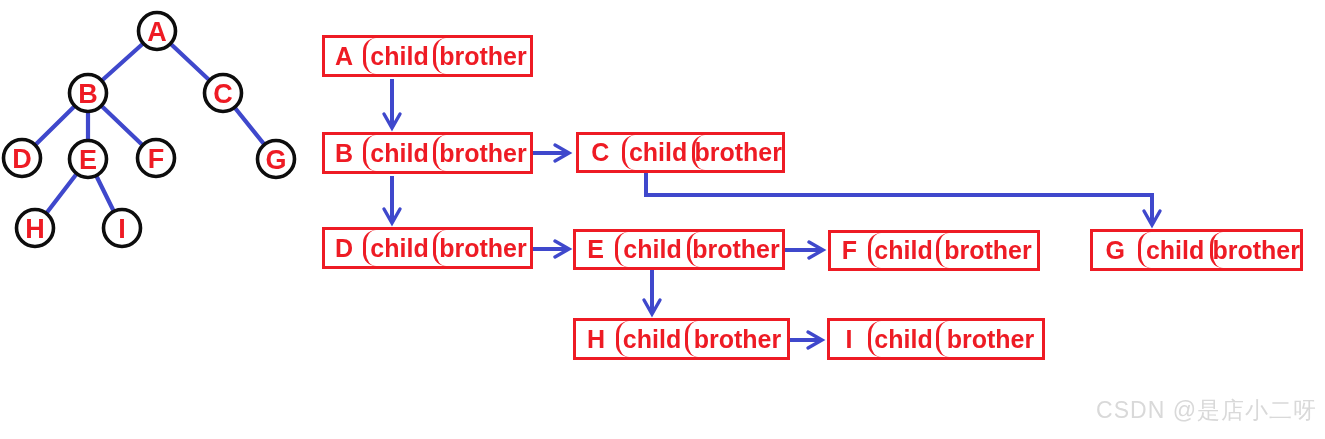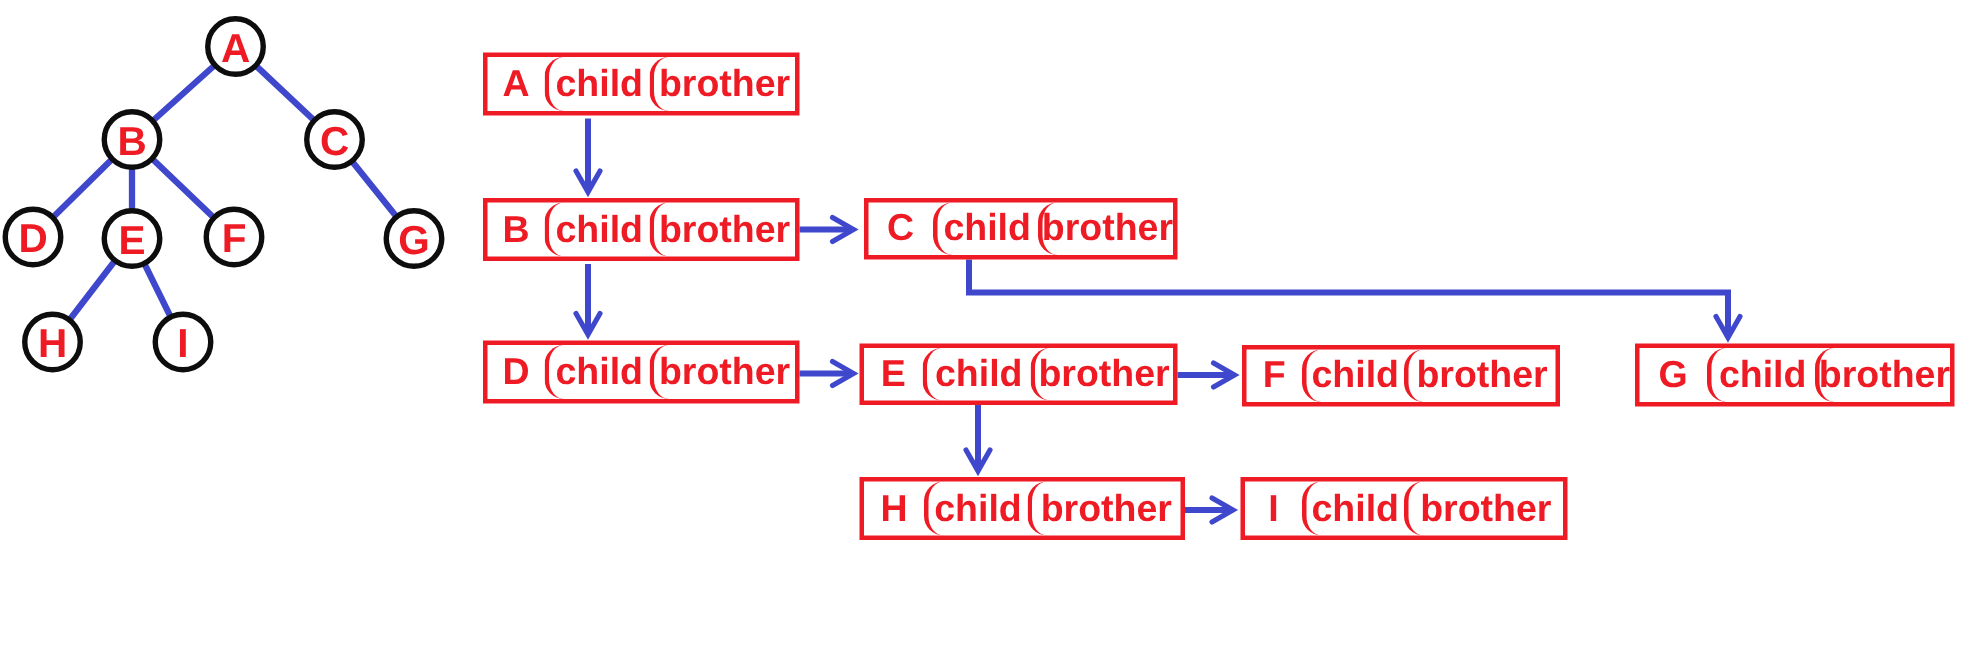--- a/index.html
+++ b/index.html
@@ -184,13 +184,14 @@
     <div class="cell" style="width:69px">child</div>
     <div class="cell grow">brother</div>
   </div>
 
   <div class="rec" style="left:827px; top:318px; width:218px; height:42px;">
     <div class="cell" style="width:38px">I</div>
     <div class="cell" style="width:68px">child</div>
     <div class="cell grow">brother</div>
   </div>
 
+  <div class="watermark">CSDN @是店小二呀</div>
 </div>
 
 </body></html>

